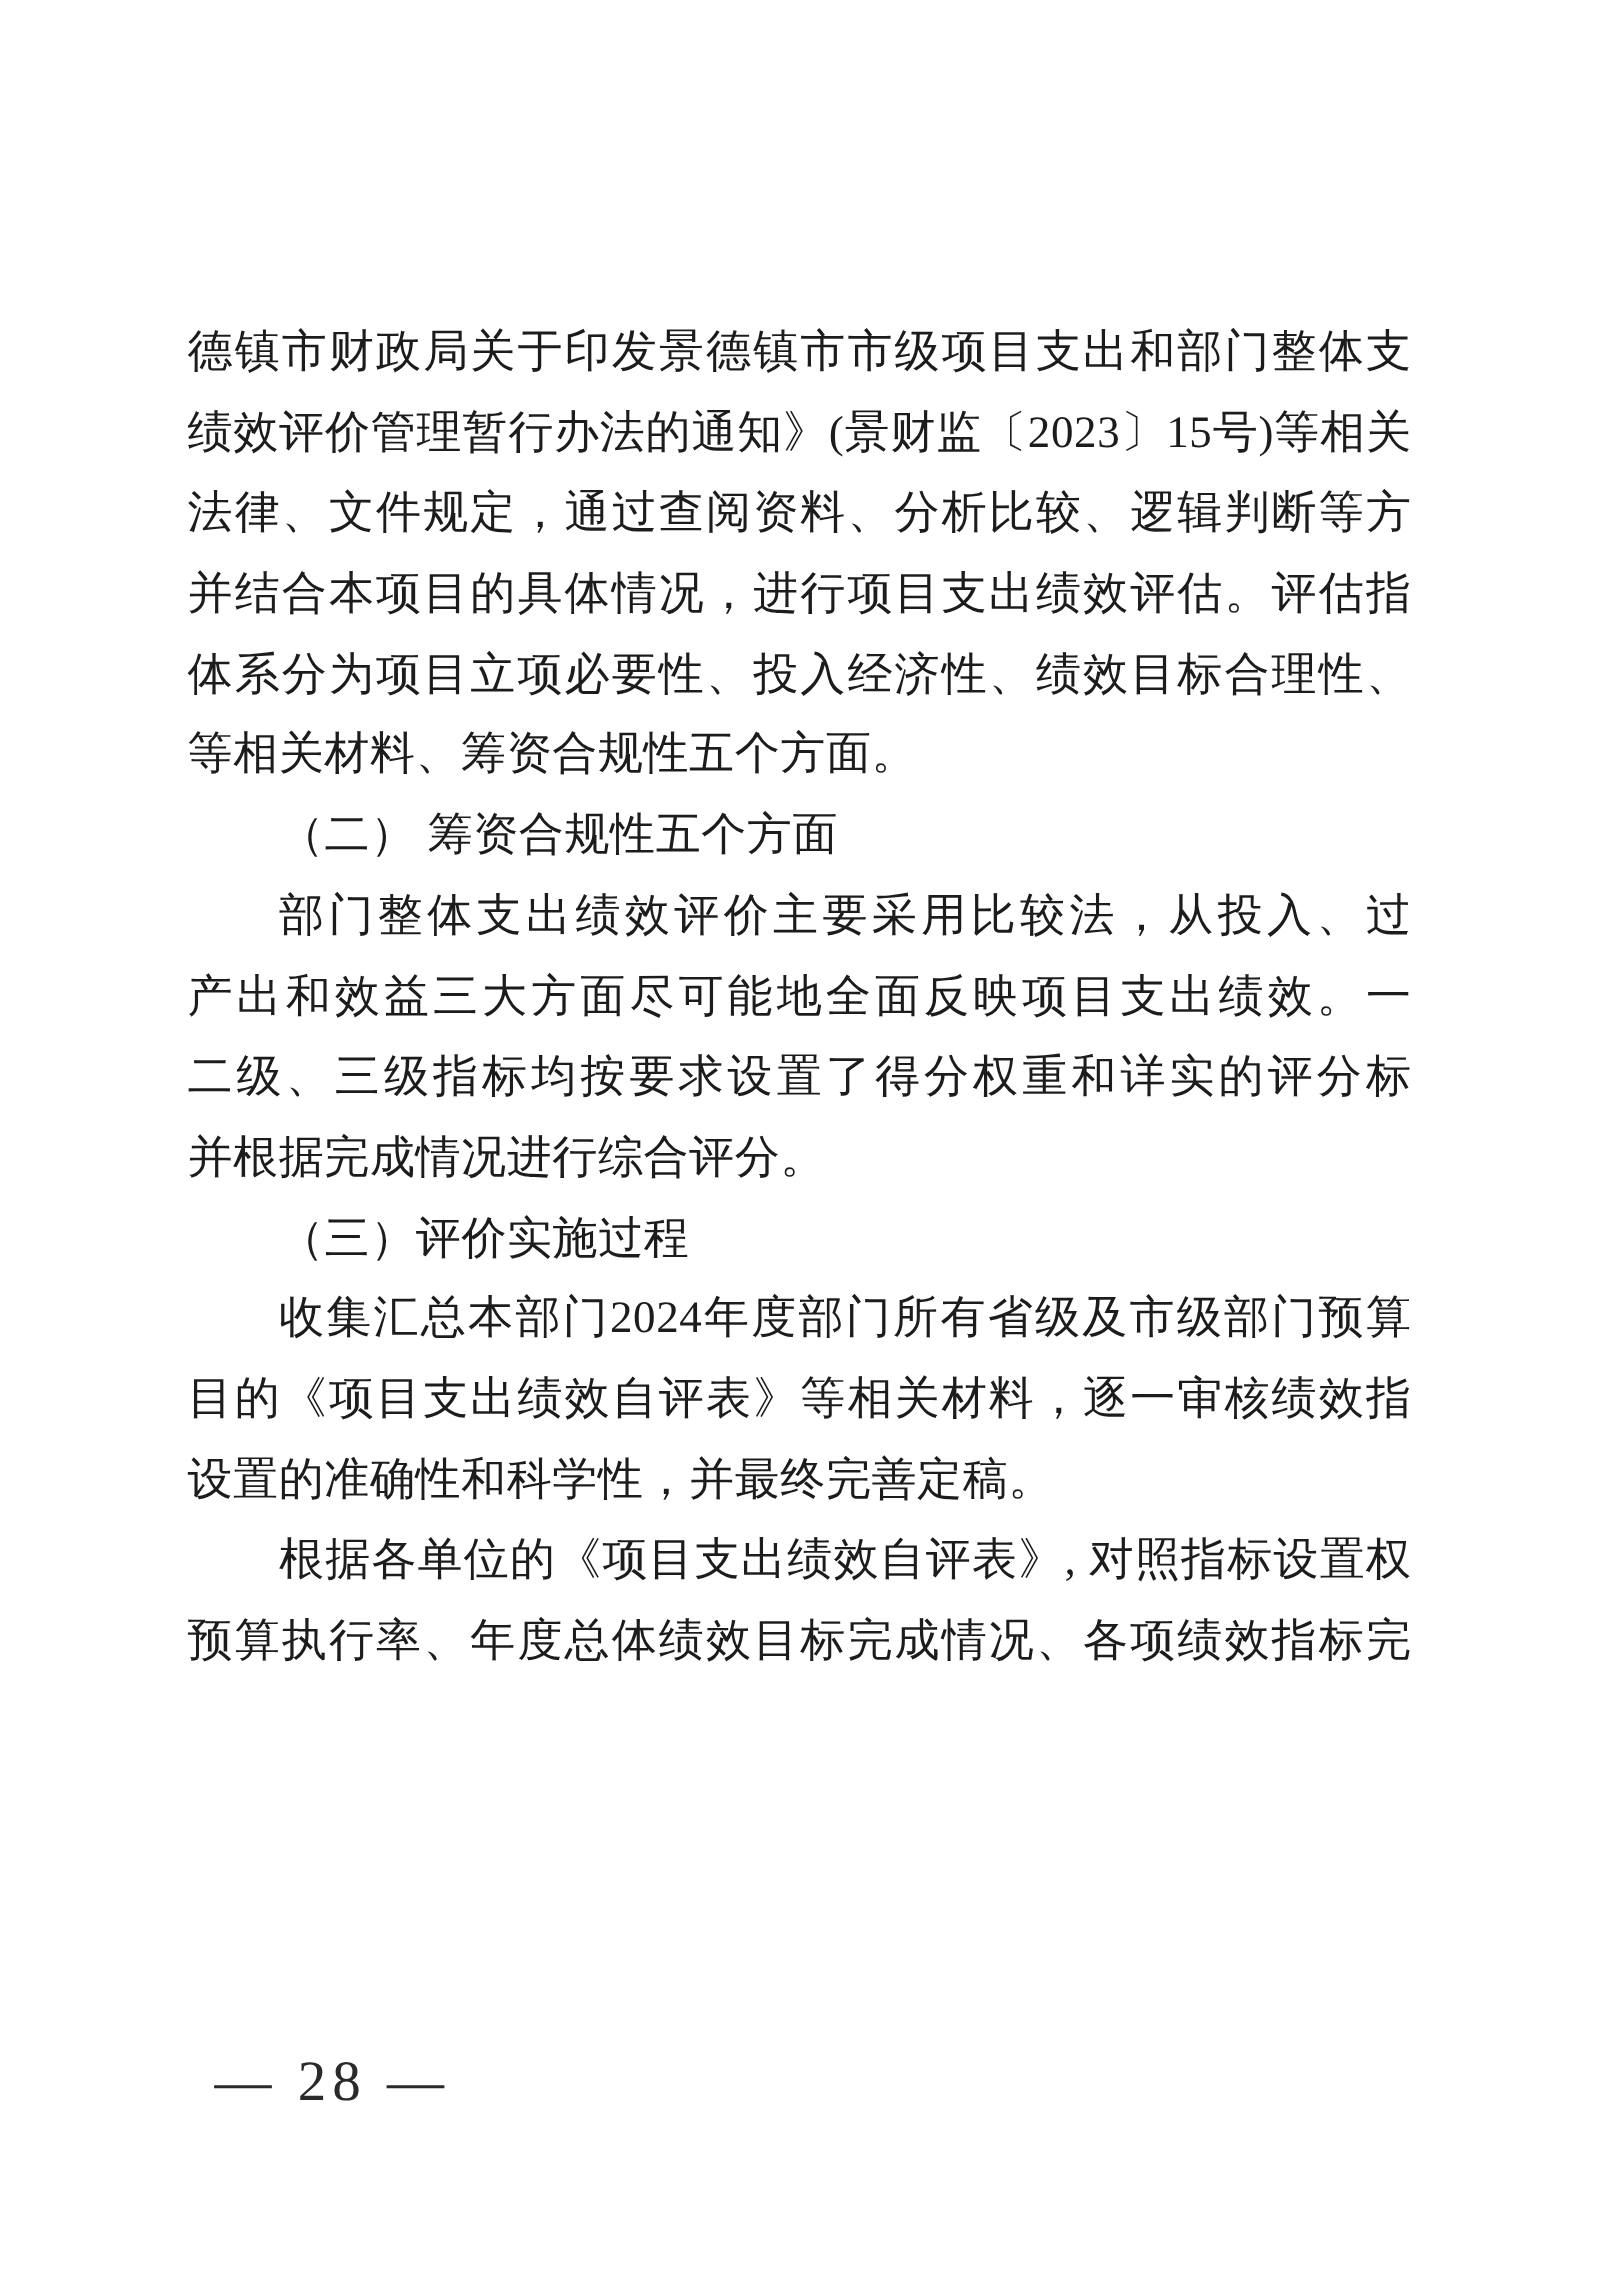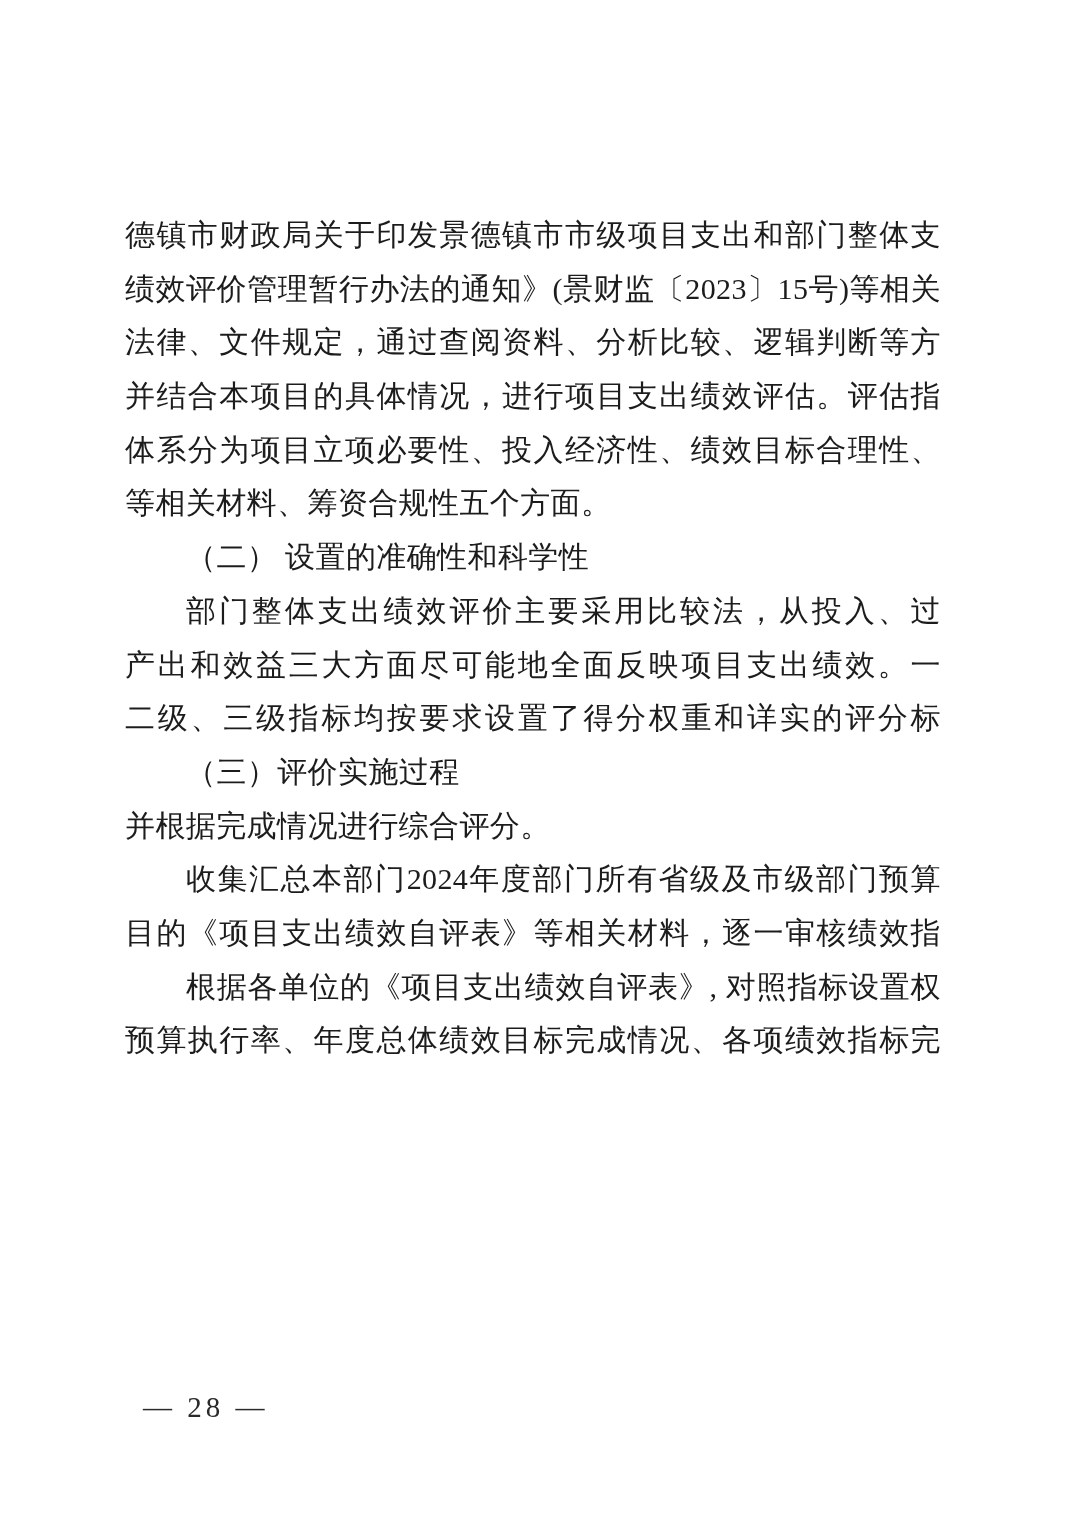--- a/index.html
+++ b/index.html
@@ -40,43 +40,43 @@
   }
   .line.indent {
     text-indent: 61px;
   }
   .footer {
     position: absolute;
     left: 143px;
     top: 1371px;
     height: 34px;
     line-height: 34px;
-    font-size: 29px;
+    font-size: 38px;
     color: #2a2a2a;
     letter-spacing: 4px;
     white-space: nowrap;
-    margin-top: 19px;
   }
 </style>
 </head>
 <body>
 
 <div class="page">
   <div class="body-text">
       <div class="line fill">德镇市财政局关于印发景德镇市市级项目支出和部门整体支出</div>
       <div class="line fill">绩效评价管理暂行办法的通知》(景财监〔2023〕15号)等相关</div>
       <div class="line fill">法律、文件规定，通过查阅资料、分析比较、逻辑判断等方法，</div>
       <div class="line fill">并结合本项目的具体情况，进行项目支出绩效评估。评估指标</div>
       <div class="line fill">体系分为项目立项必要性、投入经济性、绩效目标合理性、实</div>
       <div class="line">等相关材料、筹资合规性五个方面。</div>
-      <div class="line indent">（二） 设置的准确性和科学性</div>
+      <div class="line indent">（二） 筹资合规性五个方面</div>
       <div class="line indent fill">部门整体支出绩效评价主要采用比较法，从投入、过程、</div>
       <div class="line fill">产出和效益三大方面尽可能地全面反映项目支出绩效。一级、</div>
       <div class="line fill">二级、三级指标均按要求设置了得分权重和详实的评分标准，</div>
+      <div class="line">并根据完成情况进行综合评分。</div>
       <div class="line indent">（三）评价实施过程</div>
-      <div class="line">并根据完成情况进行综合评分。</div>
       <div class="line indent fill">收集汇总本部门2024年度部门所有省级及市级部门预算项</div>
       <div class="line fill">目的《项目支出绩效自评表》等相关材料，逐一审核绩效指标</div>
+      <div class="line">设置的准确性和科学性，并最终完善定稿。</div>
       <div class="line indent fill">根据各单位的《项目支出绩效自评表》, 对照指标设置权重、</div>
       <div class="line fill">预算执行率、年度总体绩效目标完成情况、各项绩效指标完成</div>
     </div>
   <div class="footer">— 28 —</div>
 </div>
 
 </body></html>

